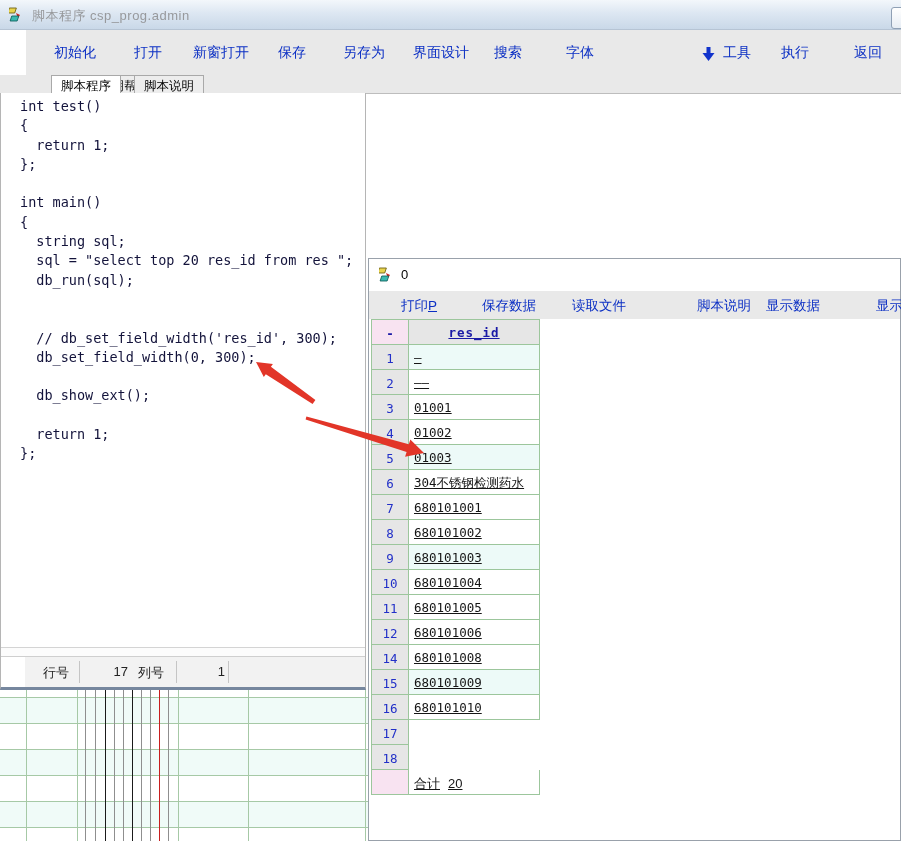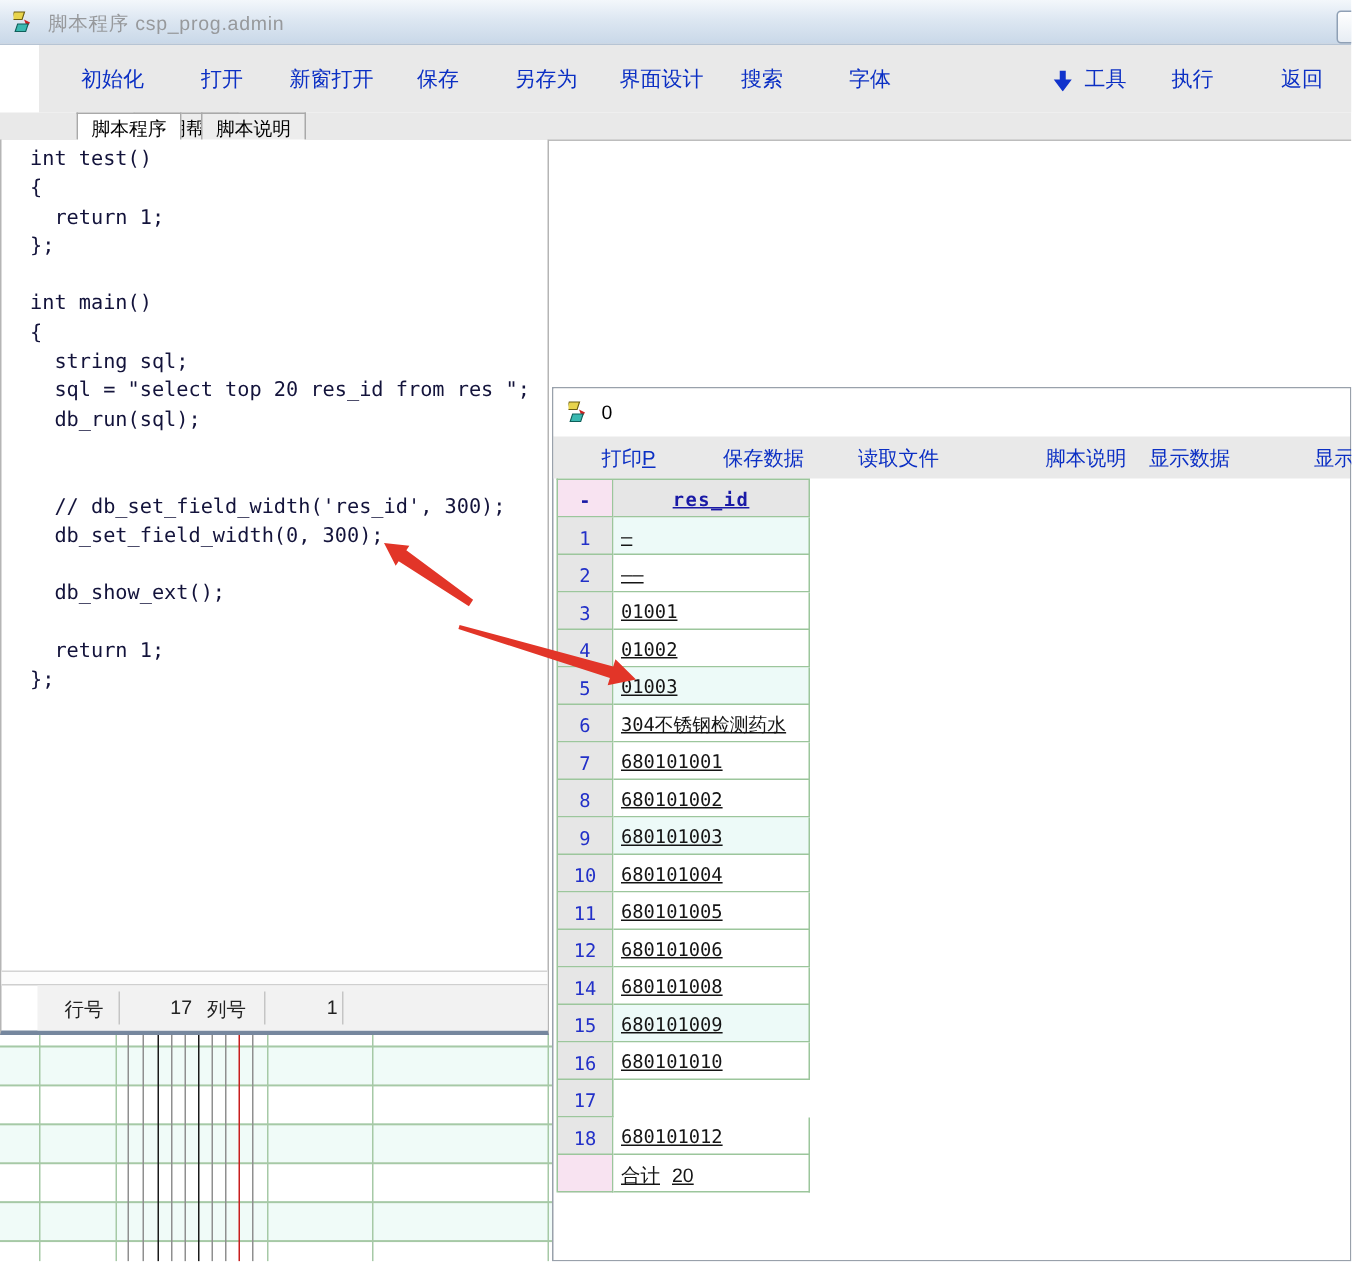--- a/index.html
+++ b/index.html
@@ -242,21 +242,20 @@
         </div>
         <div class="tr ">
           <div class="td num">16</div>
           <div class="td val">680101010</div>
         </div>
         <div class="tr ">
           <div class="td num">17</div>
         </div>
         <div class="tr ">
           <div class="td num">18</div>
-          <div class="td val">680101012</div>
         </div>
         <div class="tr foot">
           <div class="td num"></div>
           <div class="td val"><span>合计</span><span class="gap"></span><span>20</span></div>
         </div>
       </div>
   </div>
 
   <svg class="arrows" viewBox="0 0 901 841">
     <polygon id="arrow1" points="315.4,399.9 270.9,366.8 272.9,363.9 256.0,362.0 263.8,377.1 265.8,374.2 312.6,404.1" fill="#e23528"></polygon>

